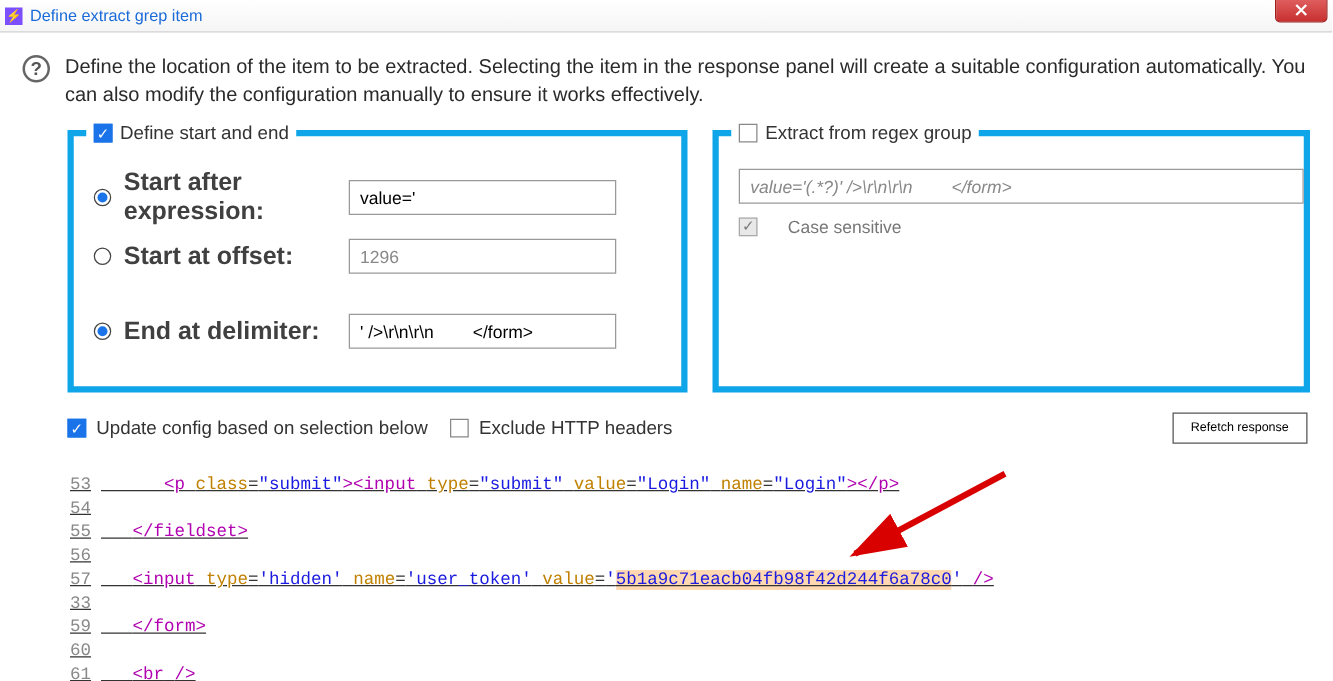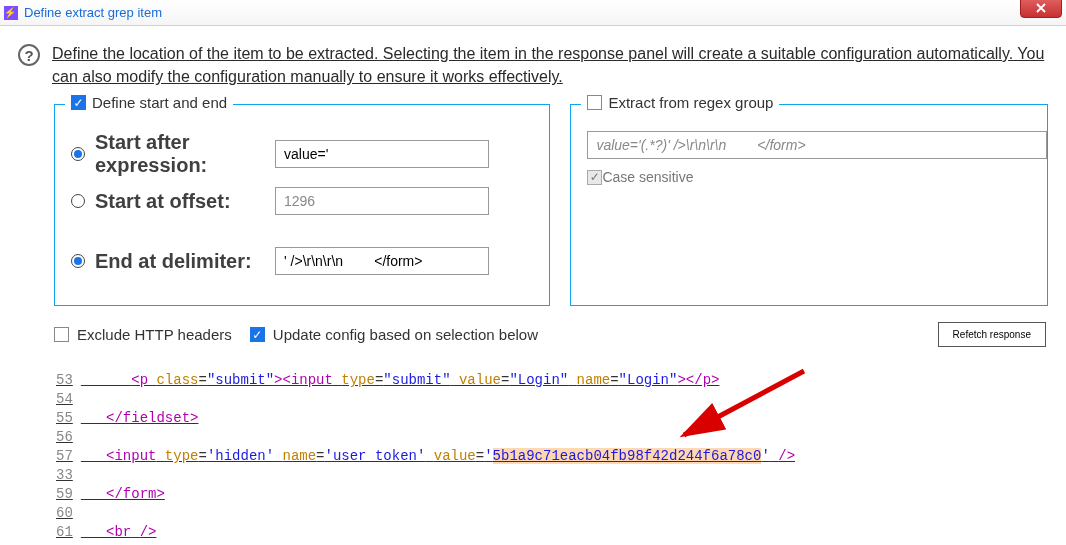--- a/index.html
+++ b/index.html
@@ -59,30 +59,29 @@
     font-weight: bold;
     color: #555;
     font-size: 15px;
     flex-shrink: 0;
     margin-top: 2px;
   }
   .desc {
     font-size: 16px;
     line-height: 1.45;
     color: #2a2a2a;
-    text-decoration: underline;
   }
   .panels {
     display: flex;
     gap: 20px;
     margin-top: 16px;
     margin-left: 36px;
   }
   .fieldset {
-    border: 1px solid #0ea5e9;
+    border: 5px solid #0ea5e9;
     position: relative;
     padding: 26px 0 20px 16px;
     flex: 1;
   }
   .legend {
     position: absolute;
     top: -11px;
     left: 10px;
     background: #fff;
     padding: 0 6px;
@@ -145,21 +144,21 @@
   .spacer { height: 22px; }
   .right-txt {
     width: 100%;
     color: #888;
     background: #fff;
     font-style: italic;
   }
   .case-row {
     display: flex;
     align-items: center;
-    gap: 0;
+    gap: 24px;
     margin-top: 10px;
     color: #777;
   }
   .options-row {
     display: flex;
     align-items: center;
     gap: 18px;
     margin: 16px 0 0 36px;
   }
   .btn {
@@ -251,26 +250,26 @@
       <input class="txt right-txt disabled" value="value='(.*?)' /&gt;\r\n\r\n        &lt;/form&gt;" style="">
       <div class="case-row">
         <span class="chk disabled-checked"></span>
         <span>Case sensitive</span>
       </div>
     </div>
   </div>
 
   <div class="options-row">
     <div style="display:flex;align-items:center;gap:8px">
+      <span class="chk checked"></span>
+      <span style="font-size:15px">Update config based on selection below</span>
+    </div>
+    <div style="display:flex;align-items:center;gap:8px">
       <span class="chk"></span>
       <span style="font-size:15px">Exclude HTTP headers</span>
-    </div>
-    <div style="display:flex;align-items:center;gap:8px">
-      <span class="chk checked"></span>
-      <span style="font-size:15px">Update config based on selection below</span>
     </div>
     <button class="btn">Refetch response</button>
   </div>
 
   <div class="code-area">
     <div class="gutter">
       <div>53</div>
         <div>54</div>
         <div>55</div>
         <div>56</div>

